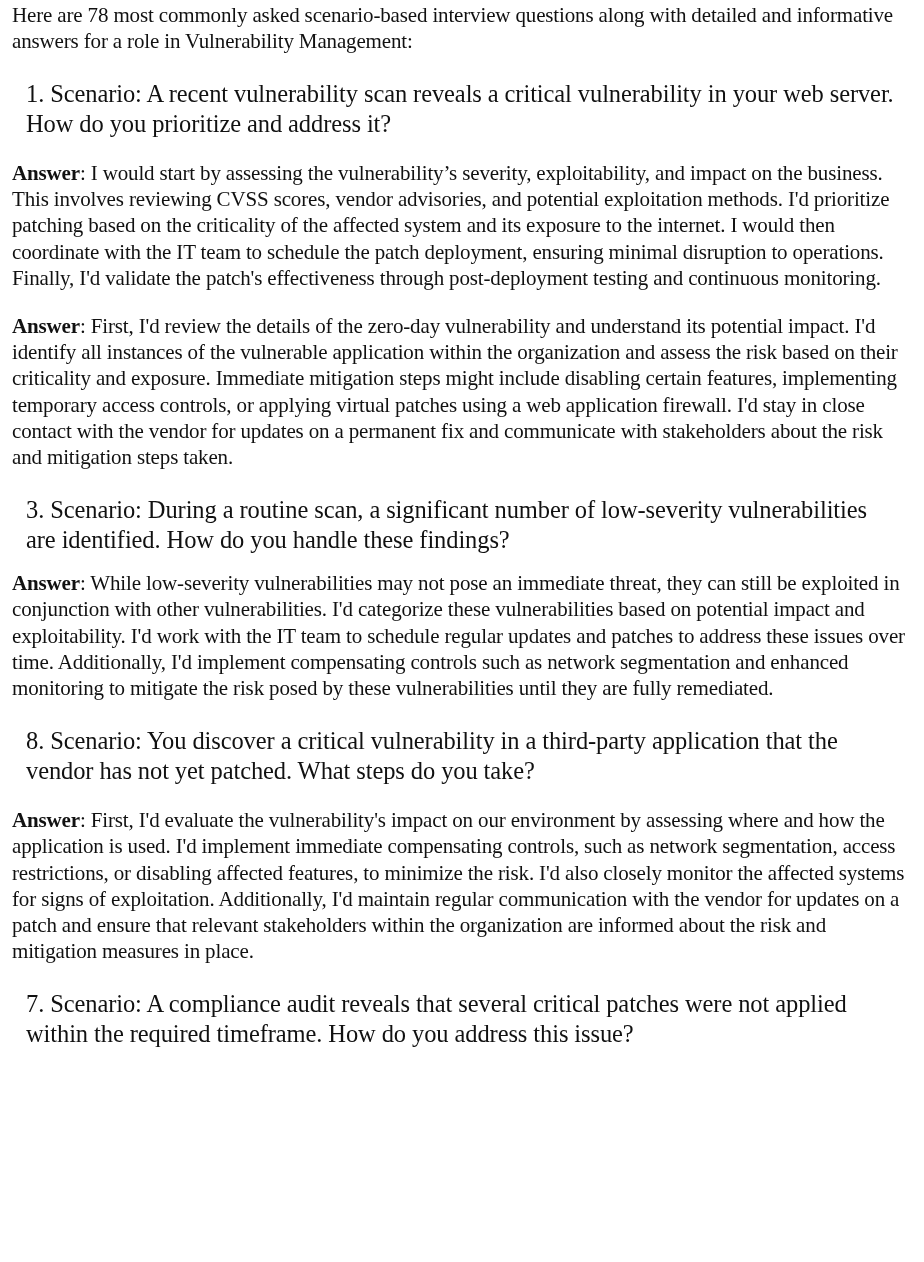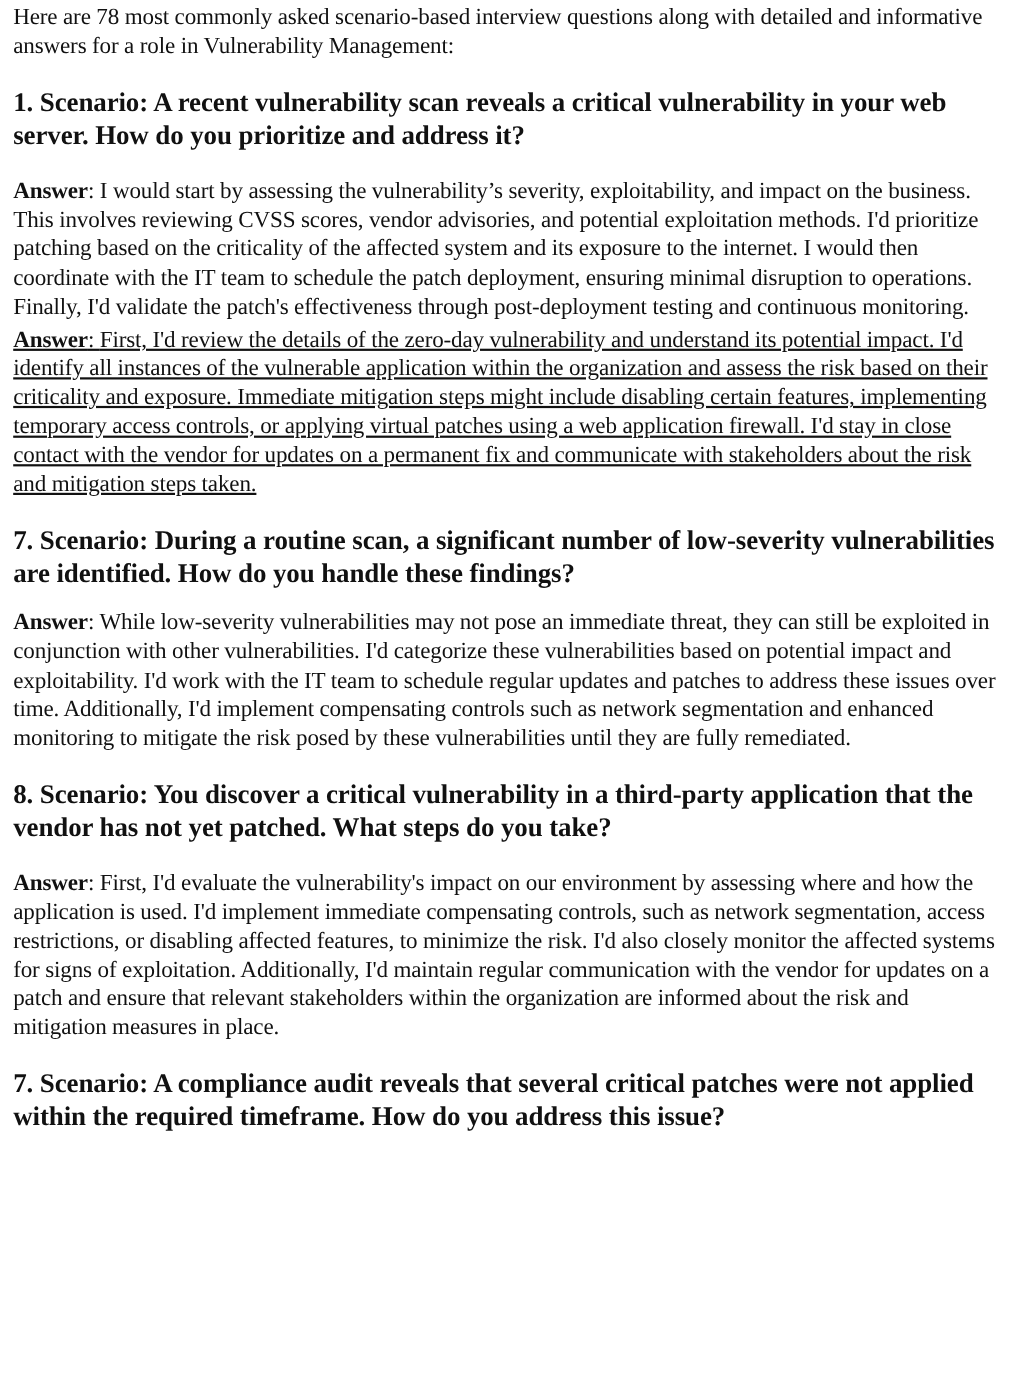--- a/index.html
+++ b/index.html
@@ -21,39 +21,39 @@
       margin: 0;
       padding-top: 2px;
       font-size: 21px;
       line-height: 26px;
       letter-spacing: -0.15px;
     }
     .qa {
       margin: 0;
     }
     .question {
-      margin: 0;
-      font-weight: bold;
+      margin: 14px;
+      font-weight: normal;
       font-size: 24.5px;
       line-height: 29.5px;
       letter-spacing: -0.1px;
     }
     .answer {
       margin: 0;
       font-size: 21px;
       line-height: 26.2px;
       letter-spacing: -0.15px;
     }
     .answer-label {
       font-weight: bold;
     }
     .q1 { margin-top: 25px; }
     .a1 { margin-top: 22px; }
     .q2 { margin-top: 25px; }
-    .a2 { margin-top: 4px; text-decoration: underline; }
+    .a2 { margin-top: 22px; }
     .q3 { margin-top: 25px; }
     .a3 { margin-top: 16px; }
     .q4 { margin-top: 25px; }
     .a4 { margin-top: 22px; }
     .q5 { margin-top: 25px; }
   </style>
 </head>
 <body>
 
 <div class="page">
@@ -63,21 +63,21 @@
   <section class="qa">
     <h2 class="question q1">1. Scenario: A recent vulnerability scan reveals a critical vulnerability in your web server. How do you prioritize and address it?</h2>
     <p class="answer a1"><span class="answer-label">Answer</span><span>: </span><span>I would start by assessing the vulnerability’s severity, exploitability, and impact on the business. This involves reviewing CVSS scores, vendor advisories, and potential exploitation methods. I'd prioritize patching based on the criticality of the affected system and its exposure to the internet. I would then coordinate with the IT team to schedule the patch deployment, ensuring minimal disruption to operations. Finally, I'd validate the patch's effectiveness through post-deployment testing and continuous monitoring.</span></p>
   </section>
 
   <section class="qa">
     <p class="answer a2"><span class="answer-label">Answer</span><span>: </span><span>First, I'd review the details of the zero-day vulnerability and understand its potential impact. I'd identify all instances of the vulnerable application within the organization and assess the risk based on their criticality and exposure. Immediate mitigation steps might include disabling certain features, implementing temporary access controls, or applying virtual patches using a web application firewall. I'd stay in close contact with the vendor for updates on a permanent fix and communicate with stakeholders about the risk and mitigation steps taken.</span></p>
   </section>
 
   <section class="qa">
-    <h2 class="question q3">7. Scenario: During a routine scan, a significant number of low-severity vulnerabilities are identified. How do you handle these findings?</h2>
+    <h2 class="question q3">3. Scenario: During a routine scan, a significant number of low-severity vulnerabilities are identified. How do you handle these findings?</h2>
     <p class="answer a3"><span class="answer-label">Answer</span><span>: </span><span>While low-severity vulnerabilities may not pose an immediate threat, they can still be exploited in conjunction with other vulnerabilities. I'd categorize these vulnerabilities based on potential impact and exploitability. I'd work with the IT team to schedule regular updates and patches to address these issues over time. Additionally, I'd implement compensating controls such as network segmentation and enhanced monitoring to mitigate the risk posed by these vulnerabilities until they are fully remediated.</span></p>
   </section>
 
   <section class="qa">
     <h2 class="question q4">8. Scenario: You discover a critical vulnerability in a third-party application that the vendor has not yet patched. What steps do you take?</h2>
     <p class="answer a4"><span class="answer-label">Answer</span><span>: </span><span>First, I'd evaluate the vulnerability's impact on our environment by assessing where and how the application is used. I'd implement immediate compensating controls, such as network segmentation, access restrictions, or disabling affected features, to minimize the risk. I'd also closely monitor the affected systems for signs of exploitation. Additionally, I'd maintain regular communication with the vendor for updates on a patch and ensure that relevant stakeholders within the organization are informed about the risk and mitigation measures in place.</span></p>
   </section>
 
   <section class="qa">
     <h2 class="question q5">7. Scenario: A compliance audit reveals that several critical patches were not applied within the required timeframe. How do you address this issue?</h2>

